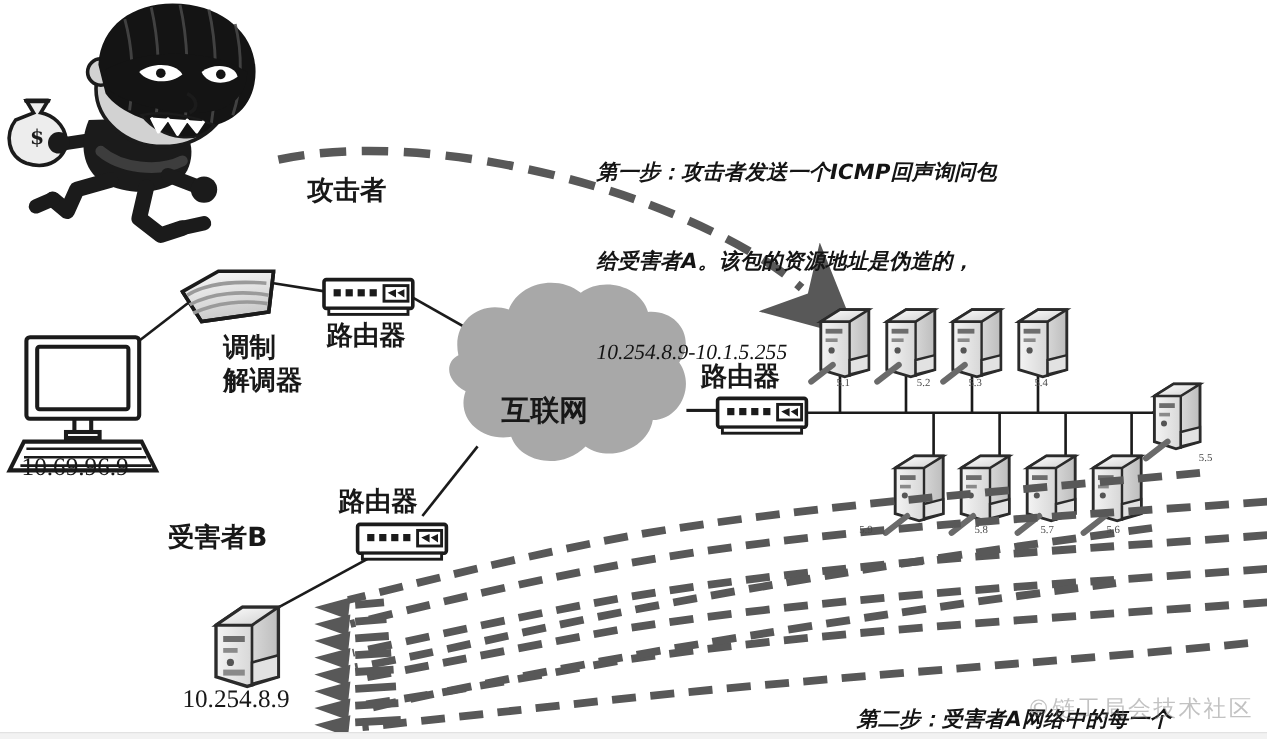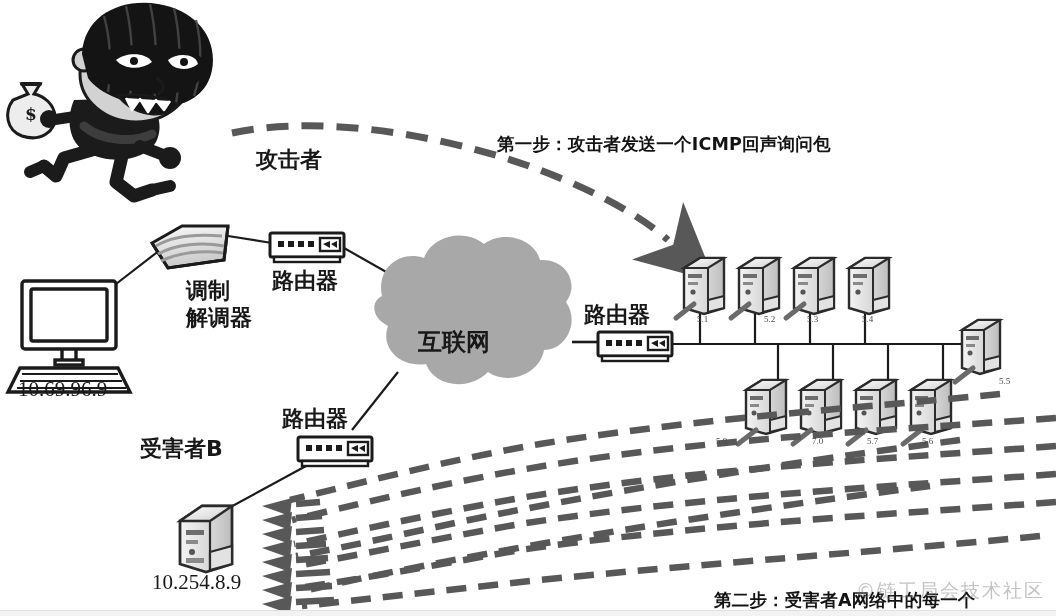--- a/index.html
+++ b/index.html
@@ -38,20 +38,21 @@
   }
   .step-note {
     position: absolute;
     font-family: "DejaVu Sans", "Liberation Sans", sans-serif;
     font-size: 17.5px;
     font-weight: 700;
     line-height: 1.42;
     letter-spacing: .2px;
     color: #141414;
     white-space: pre;
+    font-style: italic;
   }
   .step-note .ipline {
     font-family: "Liberation Serif", "DejaVu Serif", serif;
     font-weight: 400;
     font-size: 18px;
     letter-spacing: 0;
   }
   .big-cjk { font-size: 22px; }
   .ip-lg { font-size: 21px; }
   .srv-tag {
@@ -397,20 +398,22 @@
       <path d="M296,546 L326,544"></path>
       <path d="M296,560 L328,558"></path>
       <path d="M296,574 L330,572"></path>
       <path d="M296,588 L332,586"></path>
       <path d="M296,602 L334,600"></path>
     </g>
   </svg>
 
   <div class="step-note" style="left:497px; top:82px;">
     <div>第一步：攻击者发送一个ICMP回声询问包</div>
+    <div>给受害者A。该包的资源地址是伪造的，</div>
+    <div class="ipline">10.254.8.9-10.1.5.255</div>
   </div>
 
   <div class="step-note" style="left:714px; top:538px;">
     <div>第二步：受害者A网络中的每一个</div>
     
     
   </div>
 
   <div class="lbl cjk big-cjk" style="left:256px; top:147px;">攻击者</div>
 
@@ -429,21 +432,21 @@
   <div class="lbl ip ip-lg" style="left:152px; top:570px;">10.254.8.9</div>
 
   <div class="srv-tag" style="left:697px; top:314px;">5.1</div>
   <div class="srv-tag" style="left:752px; top:314px;padding-left:12px;">5.2</div>
   <div class="srv-tag" style="left:807px; top:314px;">5.3</div>
   <div class="srv-tag" style="left:862px; top:314px;">5.4</div>
 
   <div class="srv-tag" style="left:974px; top:376px;padding-left:25px;">5.5</div>
 
   <div class="srv-tag" style="left:716px; top:436px;">5.9</div>
-  <div class="srv-tag" style="left:812px; top:436px;">7.0</div>
+  <div class="srv-tag" style="left:812px; top:436px;">5.8</div>
   <div class="srv-tag" style="left:867px; top:436px;">5.7</div>
   <div class="srv-tag" style="left:922px; top:436px;">5.6</div>
 
   <div class="watermark" style="left:856px; top:578px;">©链工局会技术社区</div>
 
   <div class="bottom-rule"></div>
 
 </div>
 
 </body></html>

